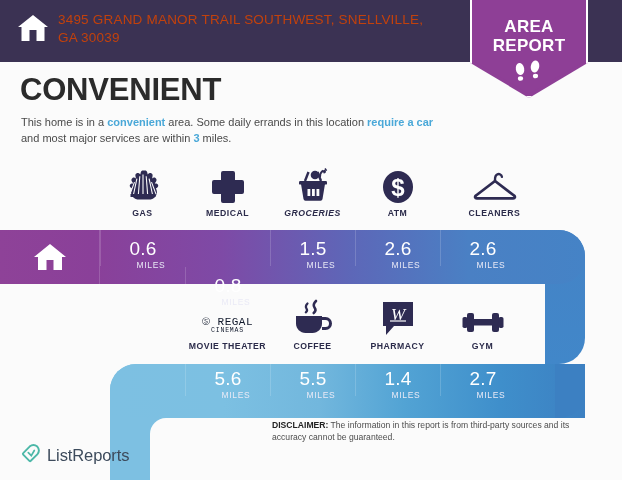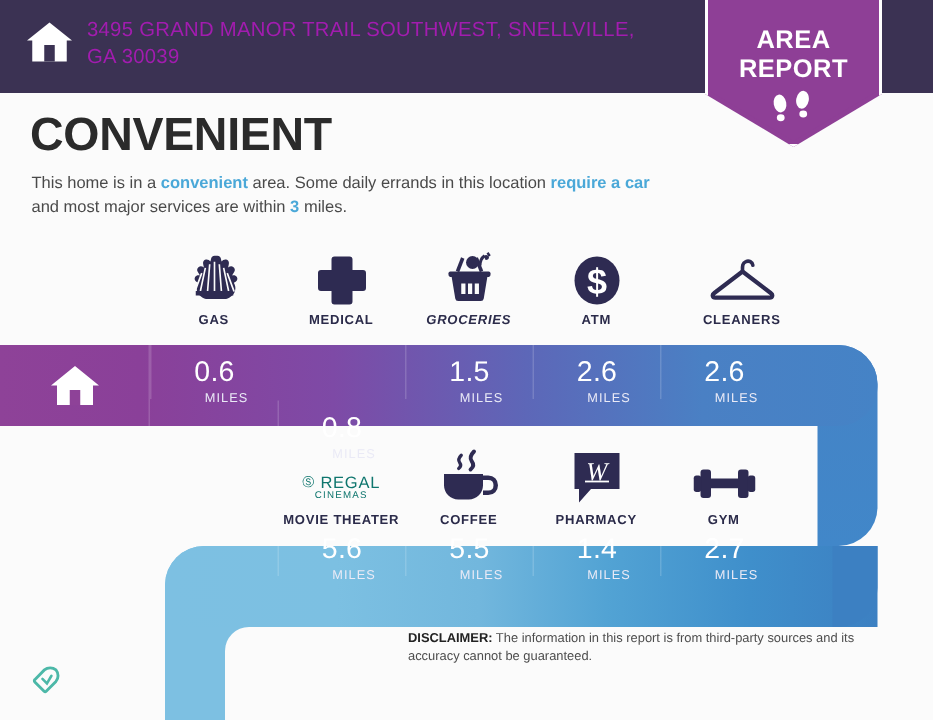--- a/index.html
+++ b/index.html
@@ -29,21 +29,21 @@
   }
   .header-home {
     position: absolute;
     left: 17px; top: 12px;
     width: 32px; height: 32px;
   }
   .header-address {
     position: absolute;
     left: 58px; top: 11px;
     width: 385px;
-    color: #a21caf;
+    color: #c2410c;
     font-size: 13.5px;
     line-height: 18px;
     letter-spacing: 0.2px;
   }
 
   
   .badge {
     position: absolute;
     left: 470px; top: -6px;
     width: 118px;
@@ -217,22 +217,22 @@
     font-size: 8.7px;
     font-weight: bold;
     letter-spacing: 0.5px;
     white-space: nowrap;
   }
 
   
   .regal {
     display: inline-block;
     text-align: center;
-    color: #0f766e;
-    font-family: Liberation Sans, sans-serif;
+    color: #0f172a;
+    font-family: Liberation Mono, monospace;
     line-height: 1;
     transform: translateY(-4px);
   }
   .regal-main { font-size: 11px; letter-spacing: 0.5px; }
   .regal-sub  { font-size: 6.5px; letter-spacing: 0.8px; }
   .regal-crown { font-size: 8px; vertical-align: 1px; }
 
   
   .footer-logo {
     position: absolute;
@@ -438,21 +438,21 @@
         </svg>
       </div>
       <div class="icon-label">GYM</div>
     </div>
   </div>
 
   <div class="bar-bottom-tail"></div>
   <div class="bar-bottom"></div>
   <div class="bar-bottom-right-cap"></div>
 
-  <div class="cells" style="left:185px; top:348px; width:340px;text-decoration:underline;">
+  <div class="cells" style="left:185px; top:360px; width:340px;text-decoration:underline;">
     <div class="cell" style="left:0px; width:85px;">
       <span class="num">5.6</span>
       <span class="unit">MILES</span>
     </div>
     <div class="cell" style="left:85px; width:85px;">
       <span class="num">5.5</span>
       <span class="unit">MILES</span>
     </div>
     <div class="cell" style="left:170px; width:85px;">
       <span class="num">1.4</span>
@@ -466,19 +466,20 @@
 
   <div class="bar-notch2"></div>
 
   <div class="footer-logo">
     <span>
       <svg width="21" height="21" viewBox="0 0 21 21">
         <path d="M3.2 11.6 L9.4 17.8 A1 1 0 0 0 10.8 17.8 L17.3 11.3 A6 6 0 0 0 17.3 3.6 A6 6 0 0 0 9.6 3.6 L3.2 10.1 A1 1 0 0 0 3.2 11.6 Z" fill="none" stroke="#4cb8a8" stroke-width="1.9"></path>
         <path d="M8.3 9.6 L11.3 12.6 L14.3 7.5" fill="none" stroke="#4cb8a8" stroke-width="1.7" stroke-linecap="round"></path>
       </svg>
     </span>
+    <span class="footer-logo-text">ListReports</span>
   </div>
 
   <div class="disclaimer">
     <b>DISCLAIMER:</b><span> The information in this report is from third-party sources and its accuracy cannot be guaranteed.</span>
   </div>
 
 </div>
 
 </body></html>

